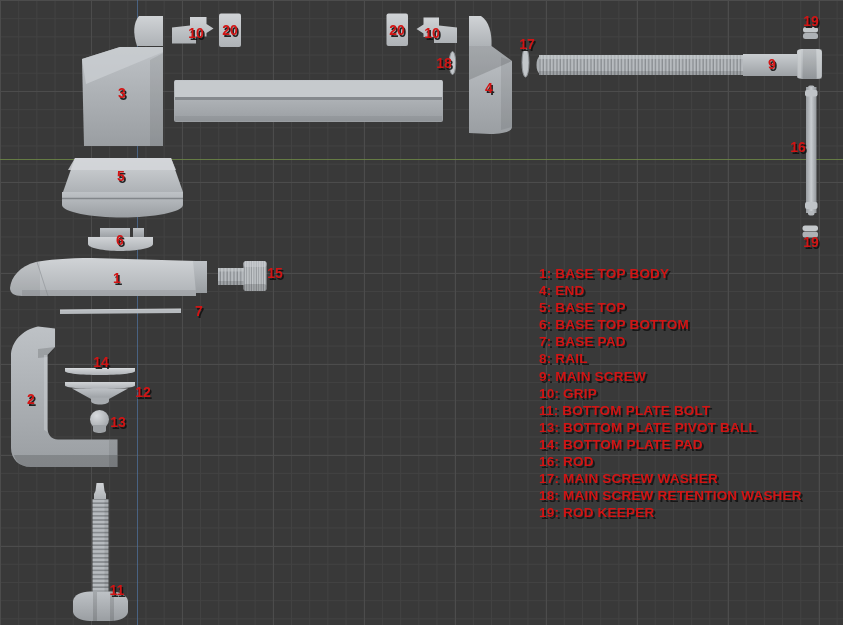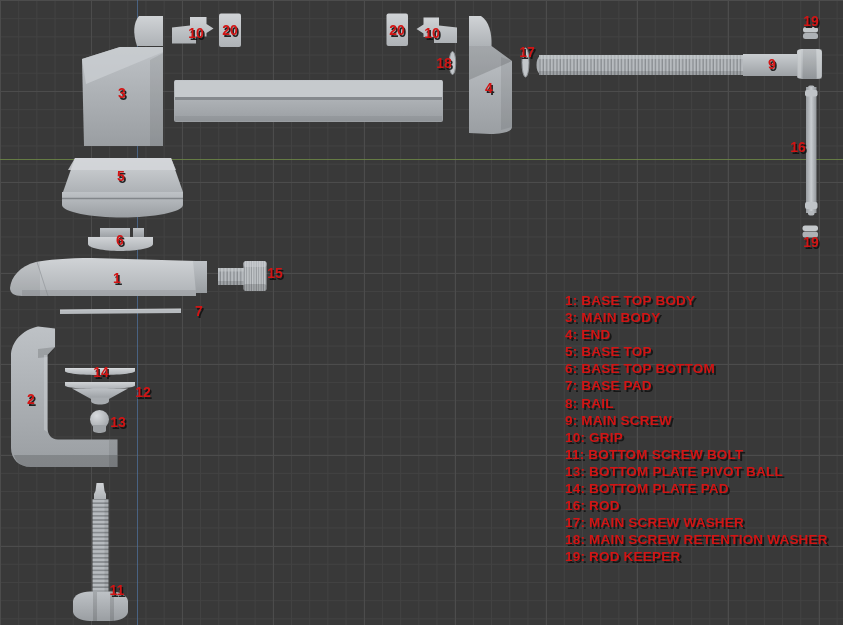--- a/index.html
+++ b/index.html
@@ -17,24 +17,24 @@
   .axis-h{position:absolute;left:0;top:159px;width:843px;height:1px;background:#6d8747;opacity:.85;z-index:1;}
   .axis-v{position:absolute;left:137px;top:0;width:1px;height:625px;background:#4e6d95;opacity:.8;z-index:1;}
   #parts-svg{position:absolute;left:0;top:0;z-index:2;}
   .plabel{
     position:absolute;z-index:3;transform:translate(-50%,-50%);
     color:#d21414;font-weight:bold;font-size:14px;line-height:14px;
     text-shadow:1.5px 1.5px 0 rgba(18,18,18,.9);
     white-space:nowrap;user-select:none;
   }
   #legend{
-    position:absolute;left:565px;top:265px;z-index:3;
+    position:absolute;left:539px;top:265px;z-index:3;
     color:#d21414;font-weight:bold;font-size:13.5px;line-height:17.1px;
     letter-spacing:.2px;text-shadow:2px 2px 0 rgba(18,18,18,.85);
-    white-space:nowrap;user-select:none;margin-top:27px;
+    white-space:nowrap;user-select:none;
   }
 </style>
 </head>
 <body>
 
 <div id="viewport">
 
   <div class="axis-h"></div>
   <div class="axis-v"></div>
 
@@ -219,47 +219,46 @@
     </g>
   </svg>
 
   <div class="plabel" style="left:122px;top:93px">3</div>
   <div class="plabel" style="left:196px;top:33px">10</div>
   <div class="plabel" style="left:230px;top:30px">20</div>
   <div class="plabel" style="left:397px;top:30px">20</div>
   <div class="plabel" style="left:432px;top:33px">10</div>
   <div class="plabel" style="left:444px;top:63px">18</div>
   <div class="plabel" style="left:489px;top:88px">4</div>
-  <div class="plabel" style="left:527px;top:52px">17</div>
+  <div class="plabel" style="left:527px;top:44px">17</div>
   <div class="plabel" style="left:772px;top:64px">9</div>
   <div class="plabel" style="left:811px;top:21px">19</div>
   <div class="plabel" style="left:798px;top:147px">16</div>
   <div class="plabel" style="left:811px;top:242px">19</div>
   <div class="plabel" style="left:121px;top:176px">5</div>
   <div class="plabel" style="left:120px;top:240px">6</div>
   <div class="plabel" style="left:117px;top:278px">1</div>
   <div class="plabel" style="left:275px;top:273px">15</div>
   <div class="plabel" style="left:199px;top:311px">7</div>
   <div class="plabel" style="left:31px;top:399px">2</div>
-  <div class="plabel" style="left:101px;top:372px">14</div>
+  <div class="plabel" style="left:101px;top:362px">14</div>
   <div class="plabel" style="left:143px;top:392px">12</div>
   <div class="plabel" style="left:118px;top:422px">13</div>
   <div class="plabel" style="left:117px;top:590px">11</div>
 
   <div id="legend">
     <div>1: BASE TOP BODY</div>
-    <div>3: MAIN BODY</div>
     <div>4: END</div>
     <div>5: BASE TOP</div>
     <div>6: BASE TOP BOTTOM</div>
     <div>7: BASE PAD</div>
     <div>8: RAIL</div>
     <div>9: MAIN SCREW</div>
     <div>10: GRIP</div>
-    <div>11: BOTTOM SCREW BOLT</div>
+    <div>11: BOTTOM PLATE BOLT</div>
     <div>13: BOTTOM PLATE PIVOT BALL</div>
     <div>14: BOTTOM PLATE PAD</div>
     <div>16: ROD</div>
     <div>17: MAIN SCREW WASHER</div>
     <div>18: MAIN SCREW RETENTION WASHER</div>
     <div>19: ROD KEEPER</div>
   </div>
 
 </div>
 

